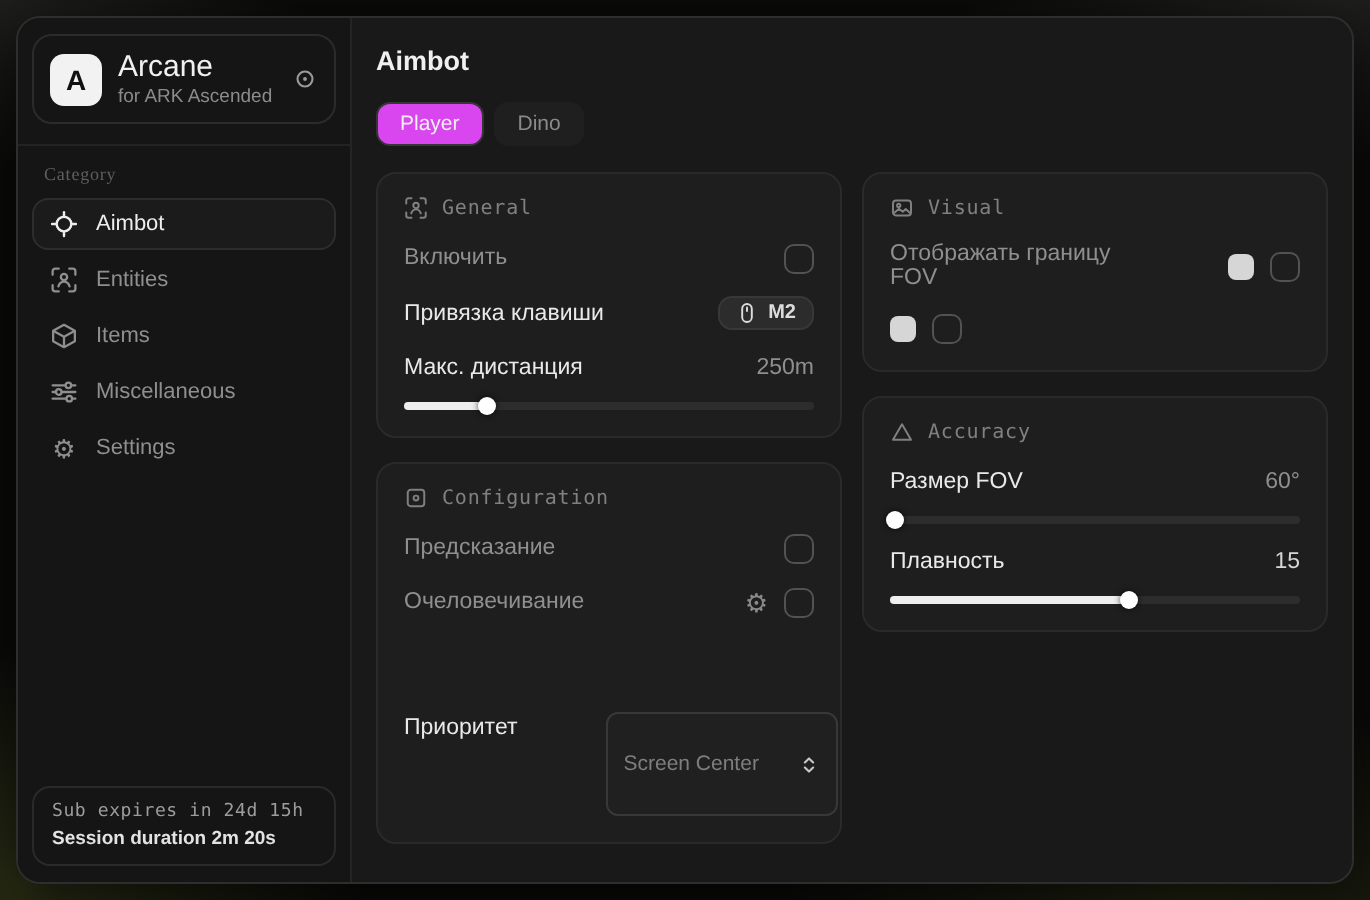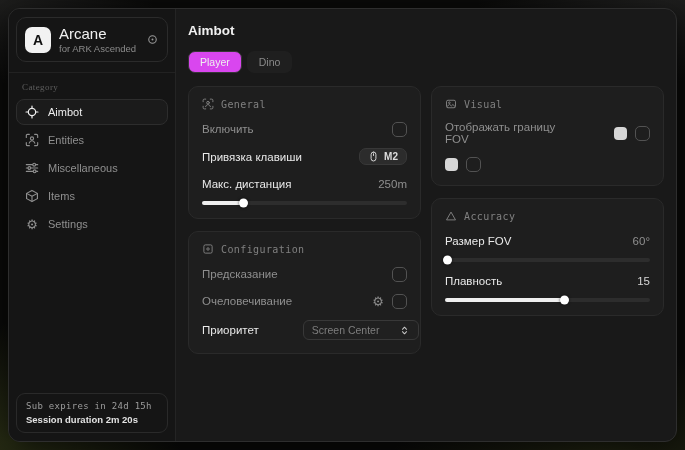--- a/index.html
+++ b/index.html
@@ -97,22 +97,23 @@
   .key-badge {
     display:flex; gap:5px;
     background:#2c2c2c; border:1px solid #383838; border-radius:7px;
     padding:2px 8px; color:#dcdcdc; font-size:10px; font-weight:bold; cursor:pointer;
     font-family:"Liberation Sans", sans-serif;
   }
   .select-btn {
     display:flex; align-items:center; justify-content:space-between; gap:8px;
     min-width:116px; background:#202020;
     border:1px solid #383838; border-radius:6px;
-    padding:3px 8px; color:#7e7e7e; font-size:10.5px; cursor:pointer;
+    padding:19px 8px; color:#7e7e7e; font-size:10.5px; cursor:pointer;
     font-family:"Liberation Sans", sans-serif;
+    margin-top:36px;
   }
   .select-btn .chev { color:#c9c9c9; display:flex; }
   .slider {
     position:relative; height:4px; border-radius:3px;
     background:#2d2d2d; margin-top:9px; cursor:pointer;
   }
   .slider-fill {
     position:absolute; left:0; top:0; bottom:0;
     background:#efefef; border-radius:3px;
   }
@@ -159,42 +160,42 @@
       </div>
       <div class="nav-item">
         <span class="nicon">
           <svg width="14" height="14" viewBox="0 0 16 16" fill="none" stroke="currentColor" stroke-width="1.3" stroke-linecap="round">
               <path d="M5 1.5H3A1.5 1.5 0 0 0 1.5 3v2M11 1.5h2A1.5 1.5 0 0 1 14.5 3v2M14.5 11v2a1.5 1.5 0 0 1-1.5 1.5h-2M1.5 11v2A1.5 1.5 0 0 0 3 14.5h2"></path>
               <circle cx="8" cy="6.3" r="1.8"></circle>
               <path d="M4.8 11.6c.6-1.9 1.9-2.7 3.2-2.7s2.6.8 3.2 2.7"></path>
             </svg>
         </span>
         <span>Entities</span>
+      </div>
+      <div class="nav-item">
+        <span class="nicon">
+          <svg width="14" height="14" viewBox="0 0 16 16" fill="none" stroke="currentColor" stroke-width="1.3" stroke-linejoin="round">
+              <path d="M8 1.6 14.2 5v6L8 14.4 1.8 11V5z"></path>
+              <path d="M1.8 5 8 8.4 14.2 5M8 8.4v6"></path>
+            </svg>
+        </span>
+        <span>Items</span>
       </div>
       <div class="nav-item">
         <span class="nicon">
           <svg width="14" height="14" viewBox="0 0 16 16" fill="none" stroke="currentColor" stroke-width="1.3" stroke-linecap="round">
               <path d="M1.5 4.2h13M1.5 8h13M1.5 11.8h13"></path>
               <circle cx="10.5" cy="4.2" r="1.6" fill="#151515"></circle>
               <circle cx="5" cy="8" r="1.6" fill="#151515"></circle>
               <circle cx="11" cy="11.8" r="1.6" fill="#151515"></circle>
             </svg>
         </span>
         <span>Miscellaneous</span>
       </div>
       <div class="nav-item">
-        <span class="nicon">
-          <svg width="14" height="14" viewBox="0 0 16 16" fill="none" stroke="currentColor" stroke-width="1.3" stroke-linejoin="round">
-              <path d="M8 1.6 14.2 5v6L8 14.4 1.8 11V5z"></path>
-              <path d="M1.8 5 8 8.4 14.2 5M8 8.4v6"></path>
-            </svg>
-        </span>
-        <span>Items</span>
-      </div>
-      <div class="nav-item">
         <span class="nicon gear-glyph">⚙</span>
         <span>Settings</span>
       </div>
     </nav>
 
     <div class="footer-card">
       <div class="footer-line1">Sub expires in 24d 15h</div>
       <div class="footer-line2">Session duration 2m 20s</div>
     </div>
   </aside>

